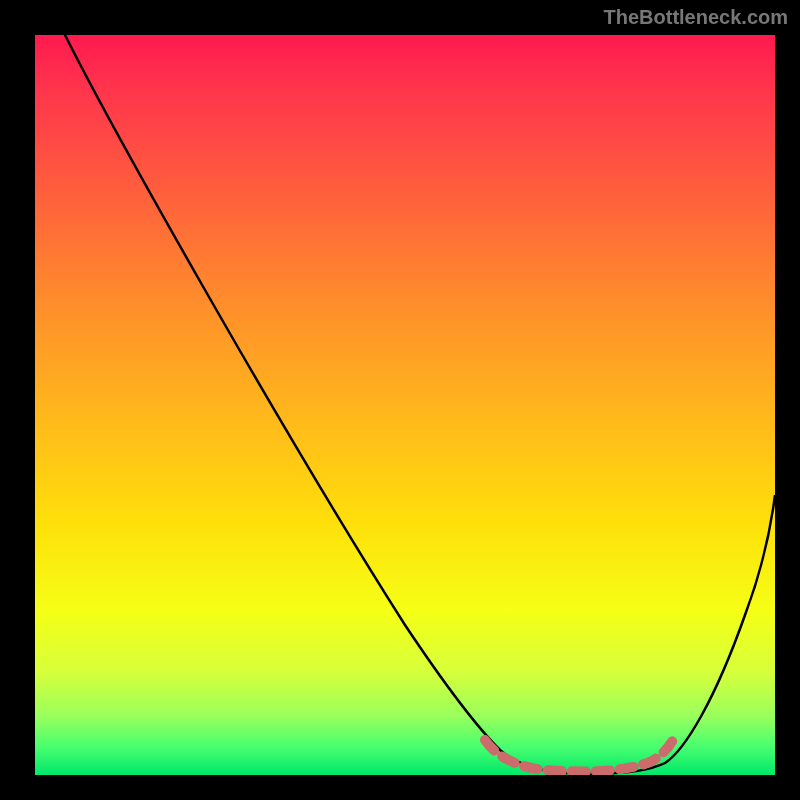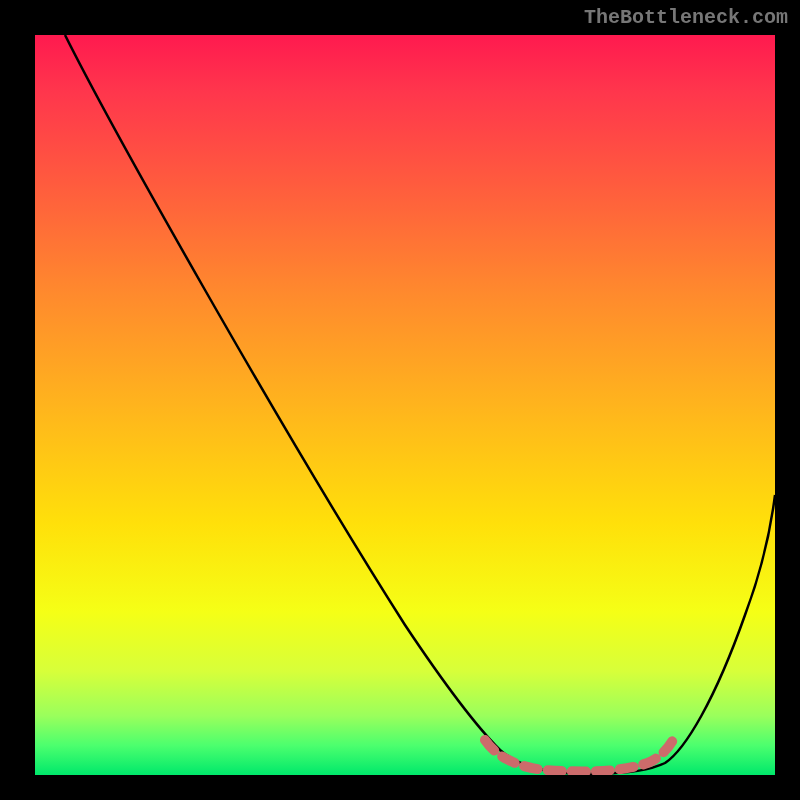--- a/index.html
+++ b/index.html
@@ -18,21 +18,20 @@
     background: #000;
   }
   .watermark {
     position: absolute;
     top: 6px;
     right: 12px;
     color: #777;
     font-size: 20px;
     font-weight: bold;
     z-index: 10;
-    font-family: Liberation Mono, monospace;
   }
   .plot-area {
     position: absolute;
     left: 35px;
     top: 35px;
     width: 740px;
     height: 740px;
     overflow: hidden;
   }
   .gradient-bg {

